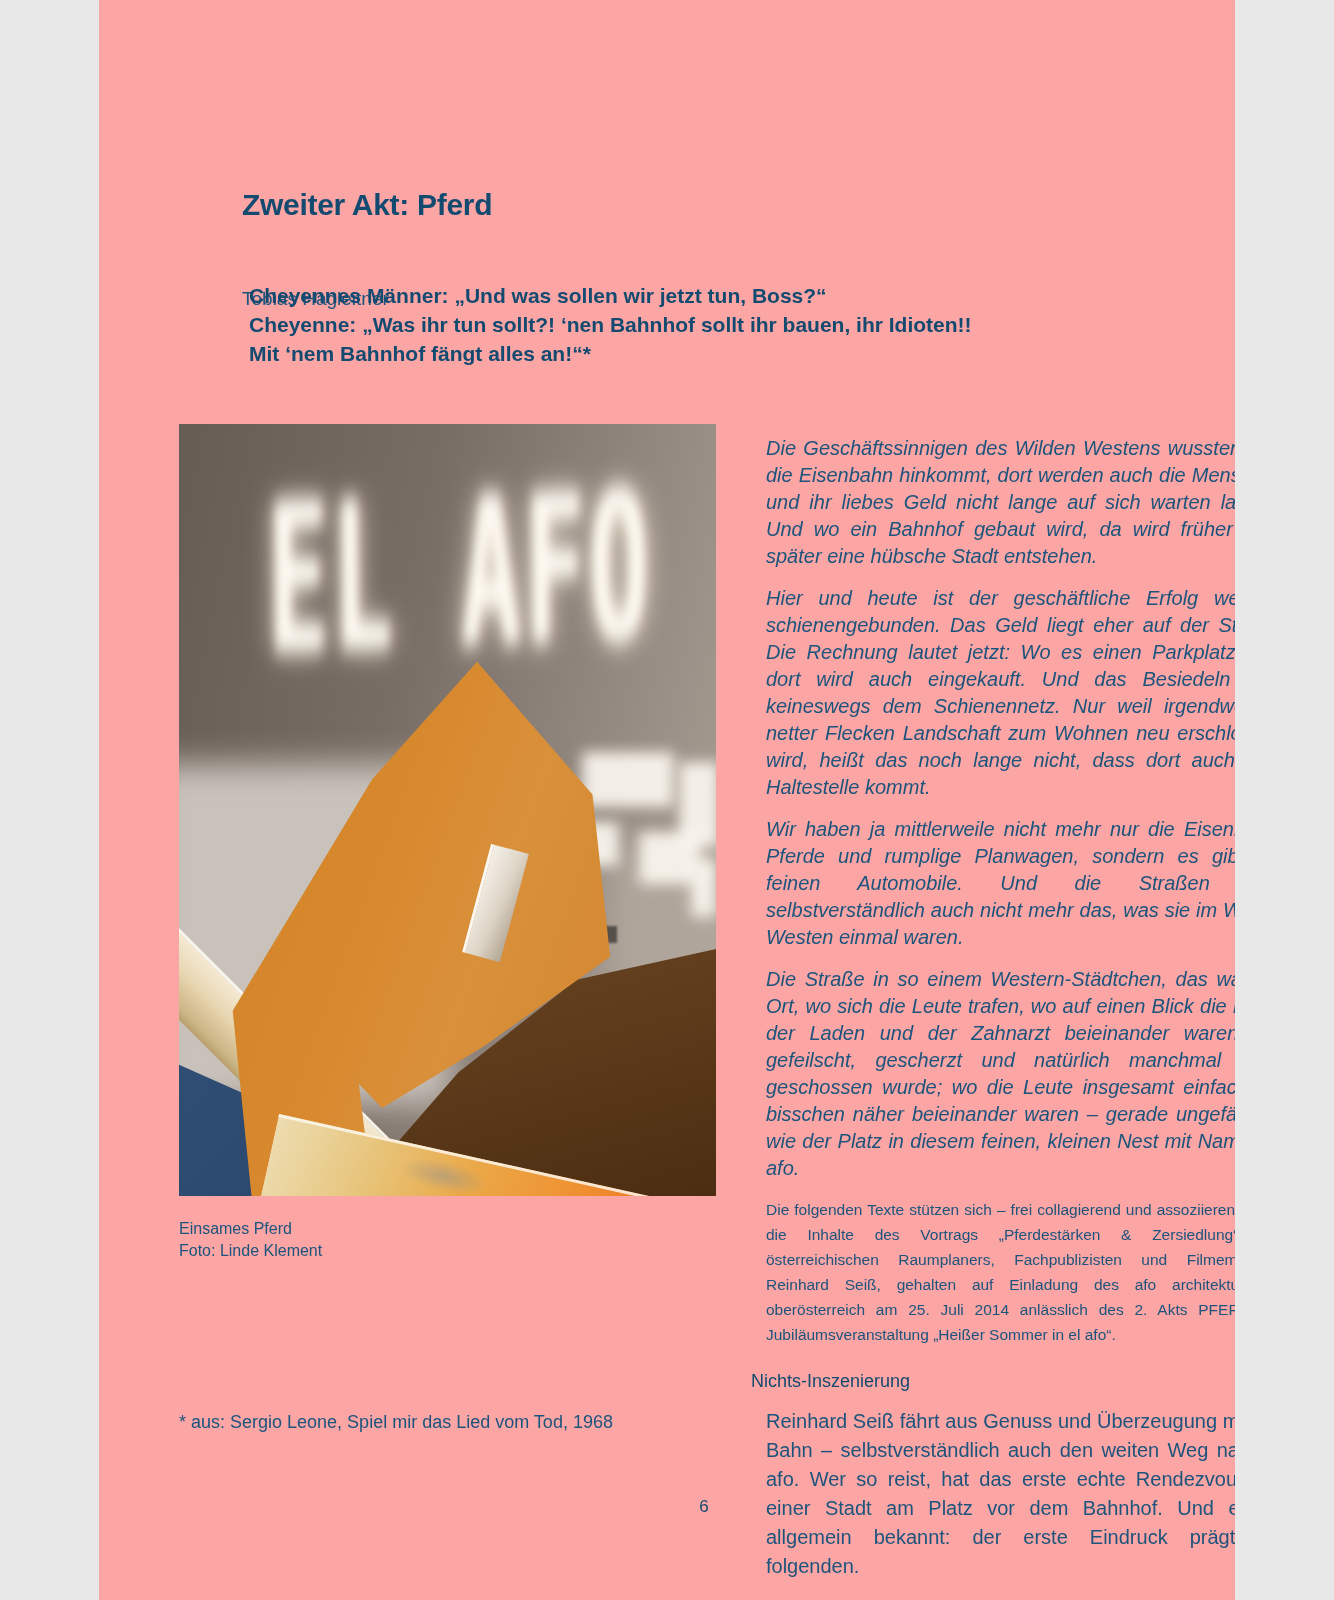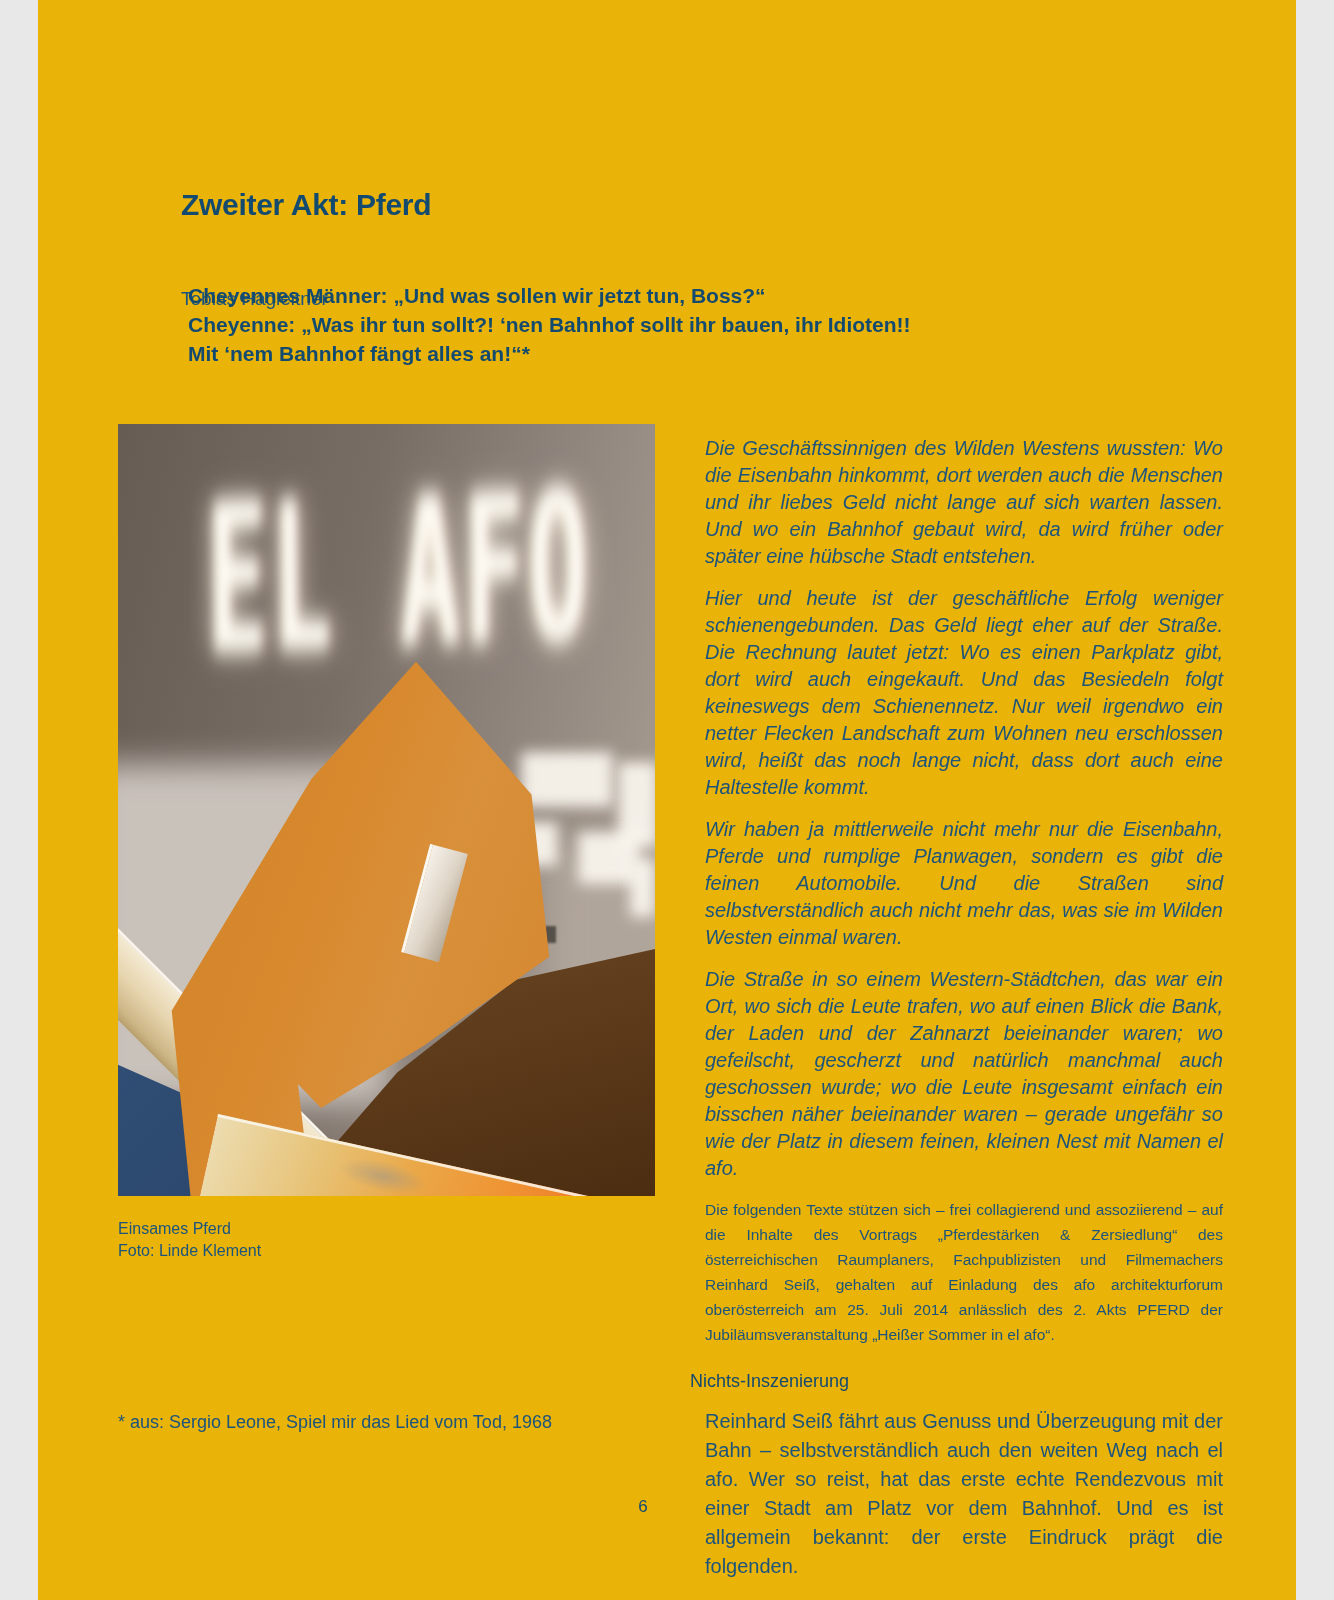--- a/index.html
+++ b/index.html
@@ -1,16 +1,16 @@
 <!DOCTYPE html>
 <html lang="de"><head>
 <meta charset="utf-8">
 <style>
   html,body{margin:0;padding:0;background:#e8e8e8;}
-  .page{position:relative;width:1258px;height:1600px;margin:0 auto;background:#eab308;
+  .page{position:relative;width:1136px;height:1600px;margin:0 auto;background:#fca5a5;
         font-family:"Liberation Sans",sans-serif;color:#1B547D;overflow:hidden;}
 
   
   .title{position:absolute;left:143px;top:188px;margin:0;font-size:30px;font-weight:bold;
          color:#134A70;letter-spacing:-0.3px;}
   .author{position:absolute;left:143px;top:240px;font-size:19px;color:#1B547D;margin-top:48px;}
   .quote{position:absolute;left:150px;top:281px;font-size:21px;font-weight:bold;
          line-height:29px;color:#134A70;}
 
   

